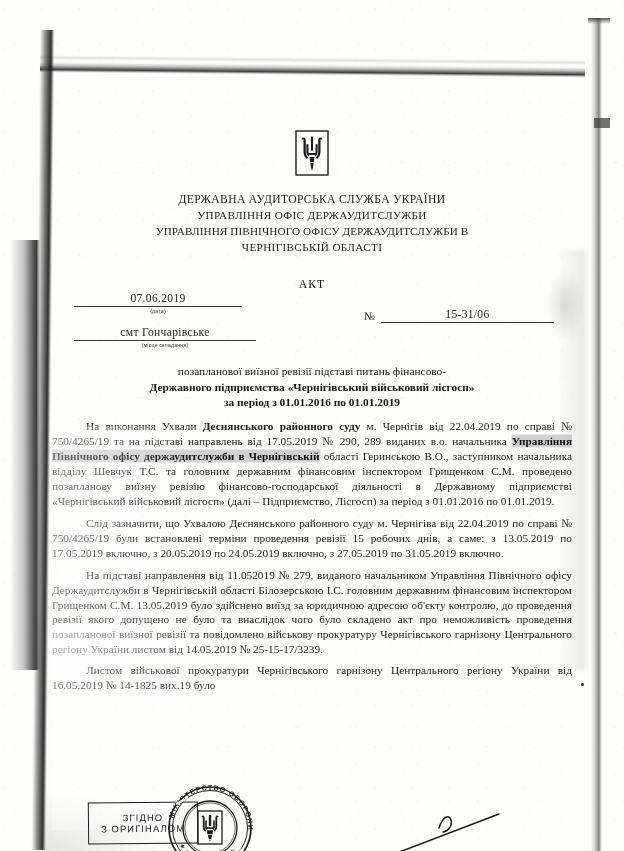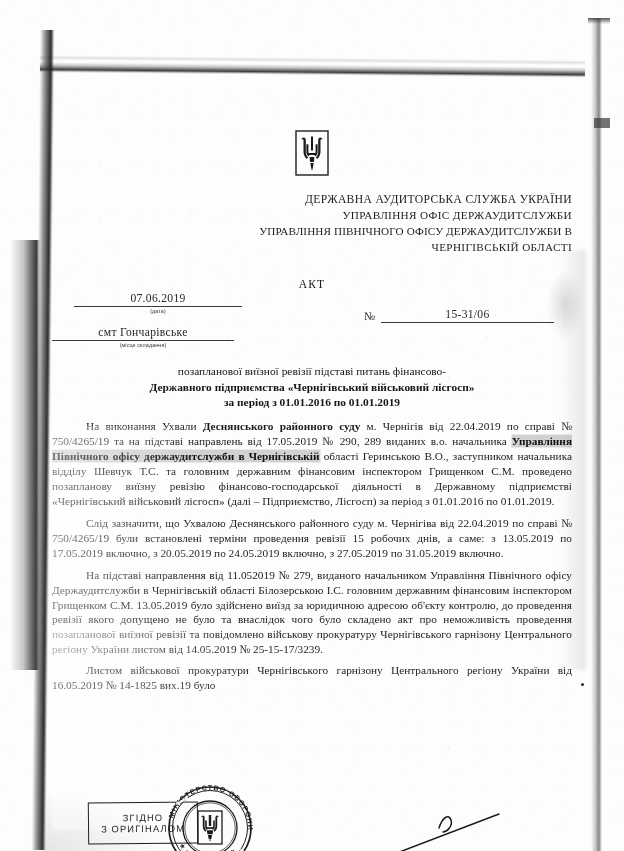--- a/index.html
+++ b/index.html
@@ -87,21 +87,21 @@
   }
 
   
   .coat{
     width:100%;display:flex;justify-content:center;margin-top:56px;
   }
   .coat svg{display:block;}
 
   
   .org{
-    text-align:right;margin-top:16px;
+    text-align:center;margin-top:16px;
     font-size:11.2px;letter-spacing:.35px;line-height:1.42;
     font-family:"Liberation Serif","DejaVu Serif",serif;
     color:#1d1d1d;
   }
   .org .l{display:block;white-space:nowrap;}
   .org .l1{font-size:11.6px;}
   .org .l3{letter-spacing:.1px;}
 
   
   .akt{
@@ -115,21 +115,21 @@
   .fieldbox .val{
     font-size:11.6px;text-align:center;padding:0 10px 1px 10px;
     border-bottom:1px solid #3a3a3a;display:block;
     letter-spacing:.3px;color:#262626;
   }
   .fieldbox .cap{
     display:block;text-align:center;font-size:5.4px;letter-spacing:.1px;
     color:#3a3a3a;margin-top:1px;font-family:"Liberation Sans",sans-serif;
   }
   .f-date{left:22px;top:-4px;width:168px;}
-  .f-place{left:0;top:30px;width:182px;}
+  .f-place{left:22px;top:30px;width:182px;}
   .f-num{right:18px;top:12px;width:190px;display:flex;align-items:flex-end;gap:6px;}
   .f-num .lbl{font-size:11.4px;padding-bottom:1px;}
   .f-num .val{flex:1;}
 
   
   .title{
     text-align:center;margin-top:6px;font-size:11.4px;line-height:1.36;
     font-weight:bold;color:#151515;
   }
   .title .t1{font-weight:normal;}

